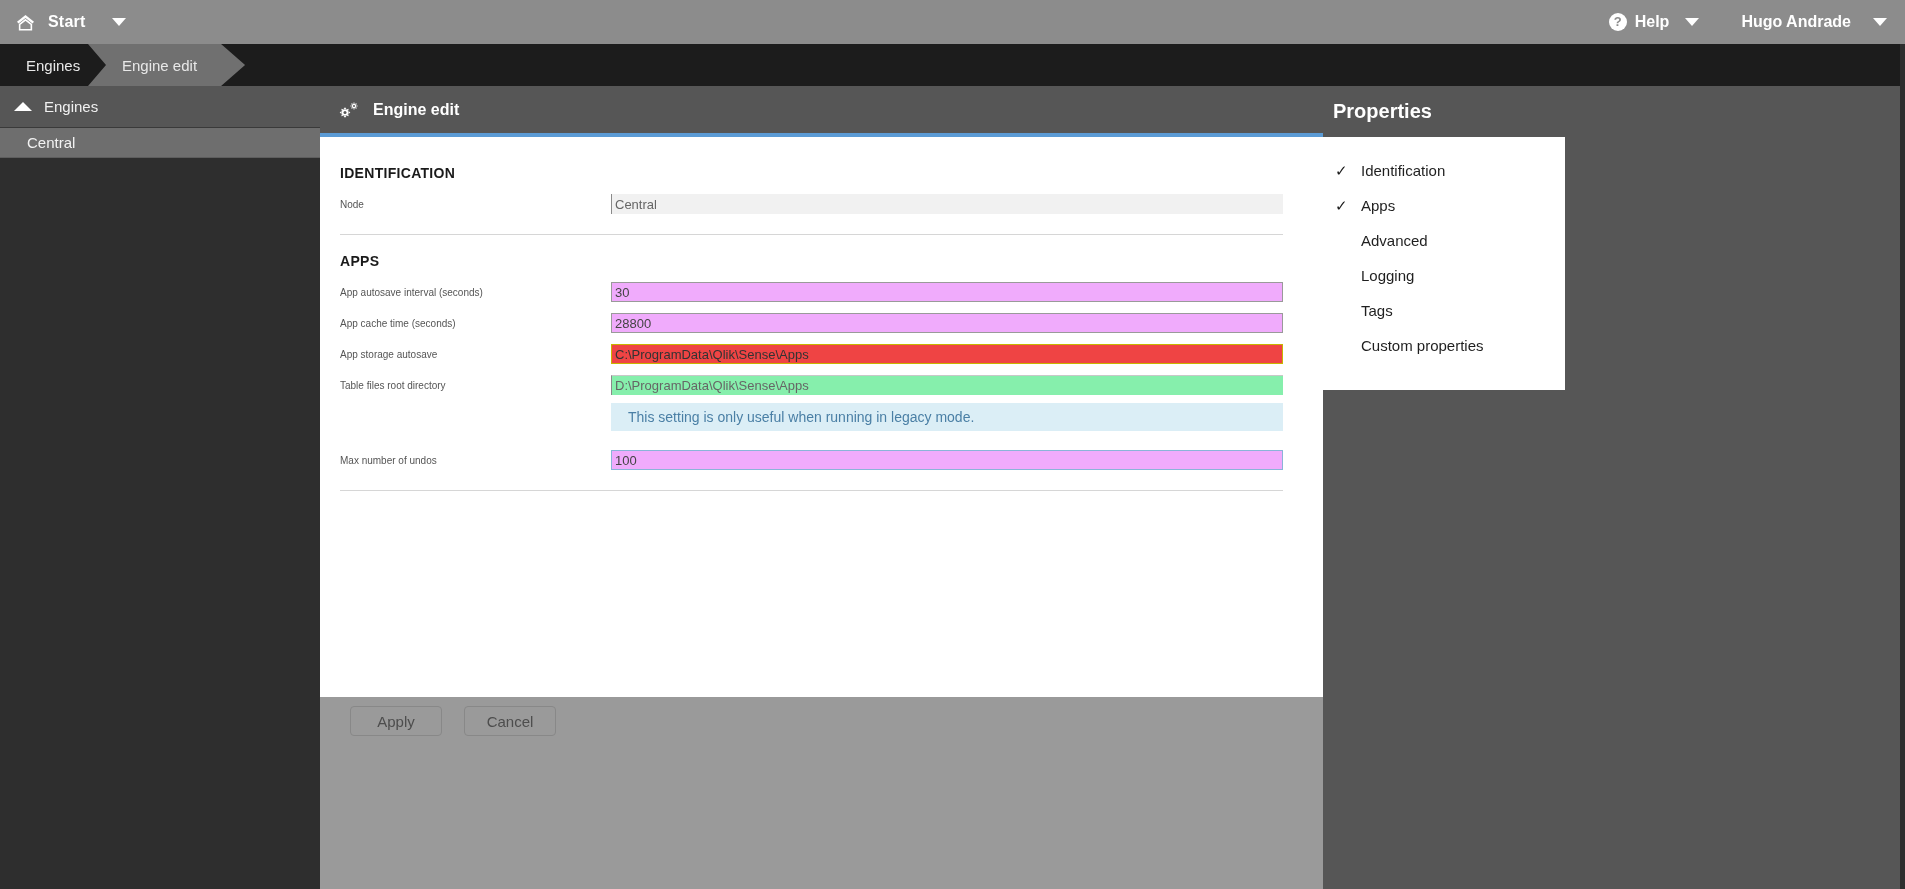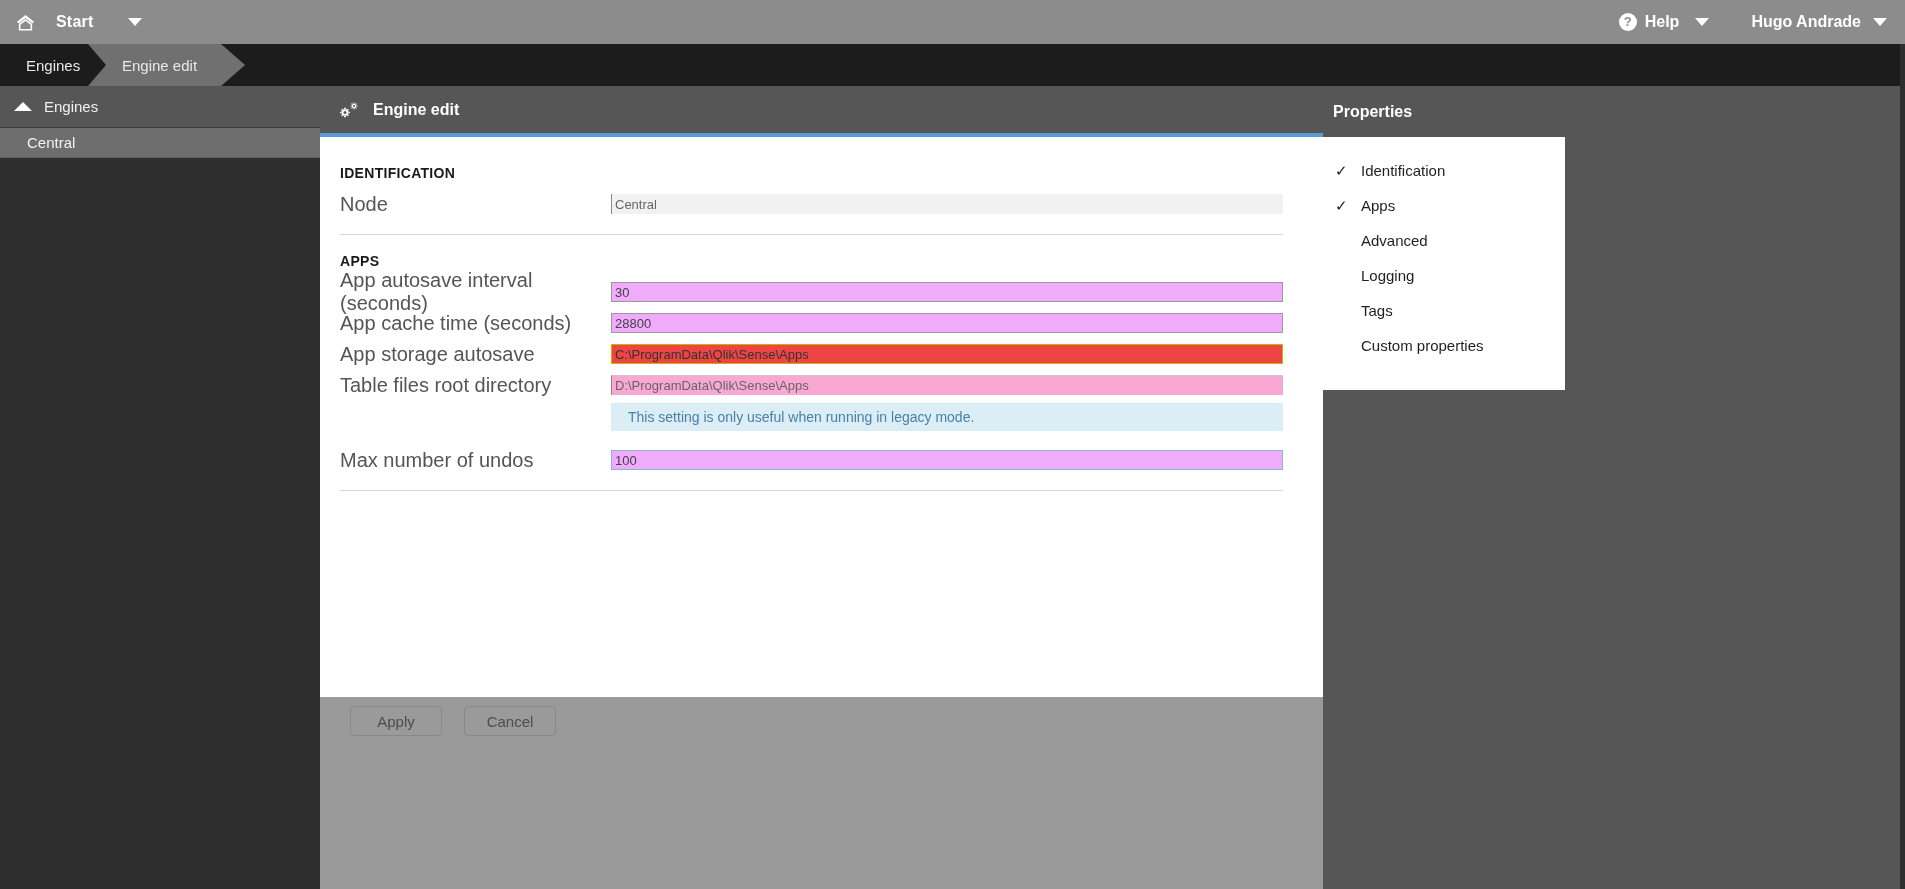--- a/index.html
+++ b/index.html
@@ -19,21 +19,21 @@
     top: 0; left: 0;
     width: 1905px; height: 44px;
     background: #8c8c8c;
     display: flex;
     align-items: center;
   }
   .topbar-left {
     display: flex;
     align-items: center;
     margin-left: 16px;
-    gap: 21px;
+    gap: 13px;
   }
   .home-icon {
     width: 19px; height: 17px;
     display: block;
   }
   .start-label {
     color: #ffffff;
     font-size: 16px;
     font-weight: bold;
     letter-spacing: .2px;
@@ -70,21 +70,21 @@
   .help-label, .user-label {
     color: #ffffff;
     font-size: 16px;
     font-weight: bold;
   }
   .topbar-right .caret-down { margin-left: 16px; }
   .user-group {
     display: flex;
     align-items: center;
     margin-left: 42px;
-    gap: 0;
+    gap: 10px;
   }
   .user-group .caret-down { margin-left: 12px; }
 
   
   .crumbbar {
     position: absolute;
     top: 44px; left: 0;
     width: 1905px; height: 42px;
     background: #1c1c1c;
   }
@@ -193,36 +193,36 @@
   .field-row {
     display: flex;
     align-items: center;
     height: 26px;
     margin-bottom: 5px;
     padding-left: 20px;
   }
   .field-label {
     width: 271px;
     flex: 0 0 271px;
-    font-size: 20px;
+    font-size: 10px;
     color: #555555;
   }
   .field-input {
     width: 672px;
     height: 20px;
     font-family: "Liberation Sans", sans-serif;
     font-size: 13px;
     color: #444444;
     padding: 1px 3px;
     border: 1px solid #9a9a9a;
     background: #f0abfc;
     outline: none;
   }
   .field-input.readonly {
-    background: #f9a8d4;
+    background: #86efac;
     border: none;
     border-left: 1px solid #8a8a8a;
     border-top: 1px solid #c8c8c8;
     color: #666666;
   }
   .field-input.node-field {
     border: none;
     background: #f1f1f1;
     border-left: 1px solid #8a8a8a;
     color: #666666;
@@ -296,21 +296,21 @@
     background: #565656;
   }
   .props-header {
     height: 51px;
     display: flex;
     align-items: center;
     padding-left: 10px;
   }
   .props-title {
     color: #ffffff;
-    font-size: 16px;
+    font-size: 20px;
     font-weight: bold;
   }
   .props-list {
     background: #ffffff;
     width: 242px;
     height: 253px;
     padding-top: 16px;
   }
   .props-item {
     height: 35px;

